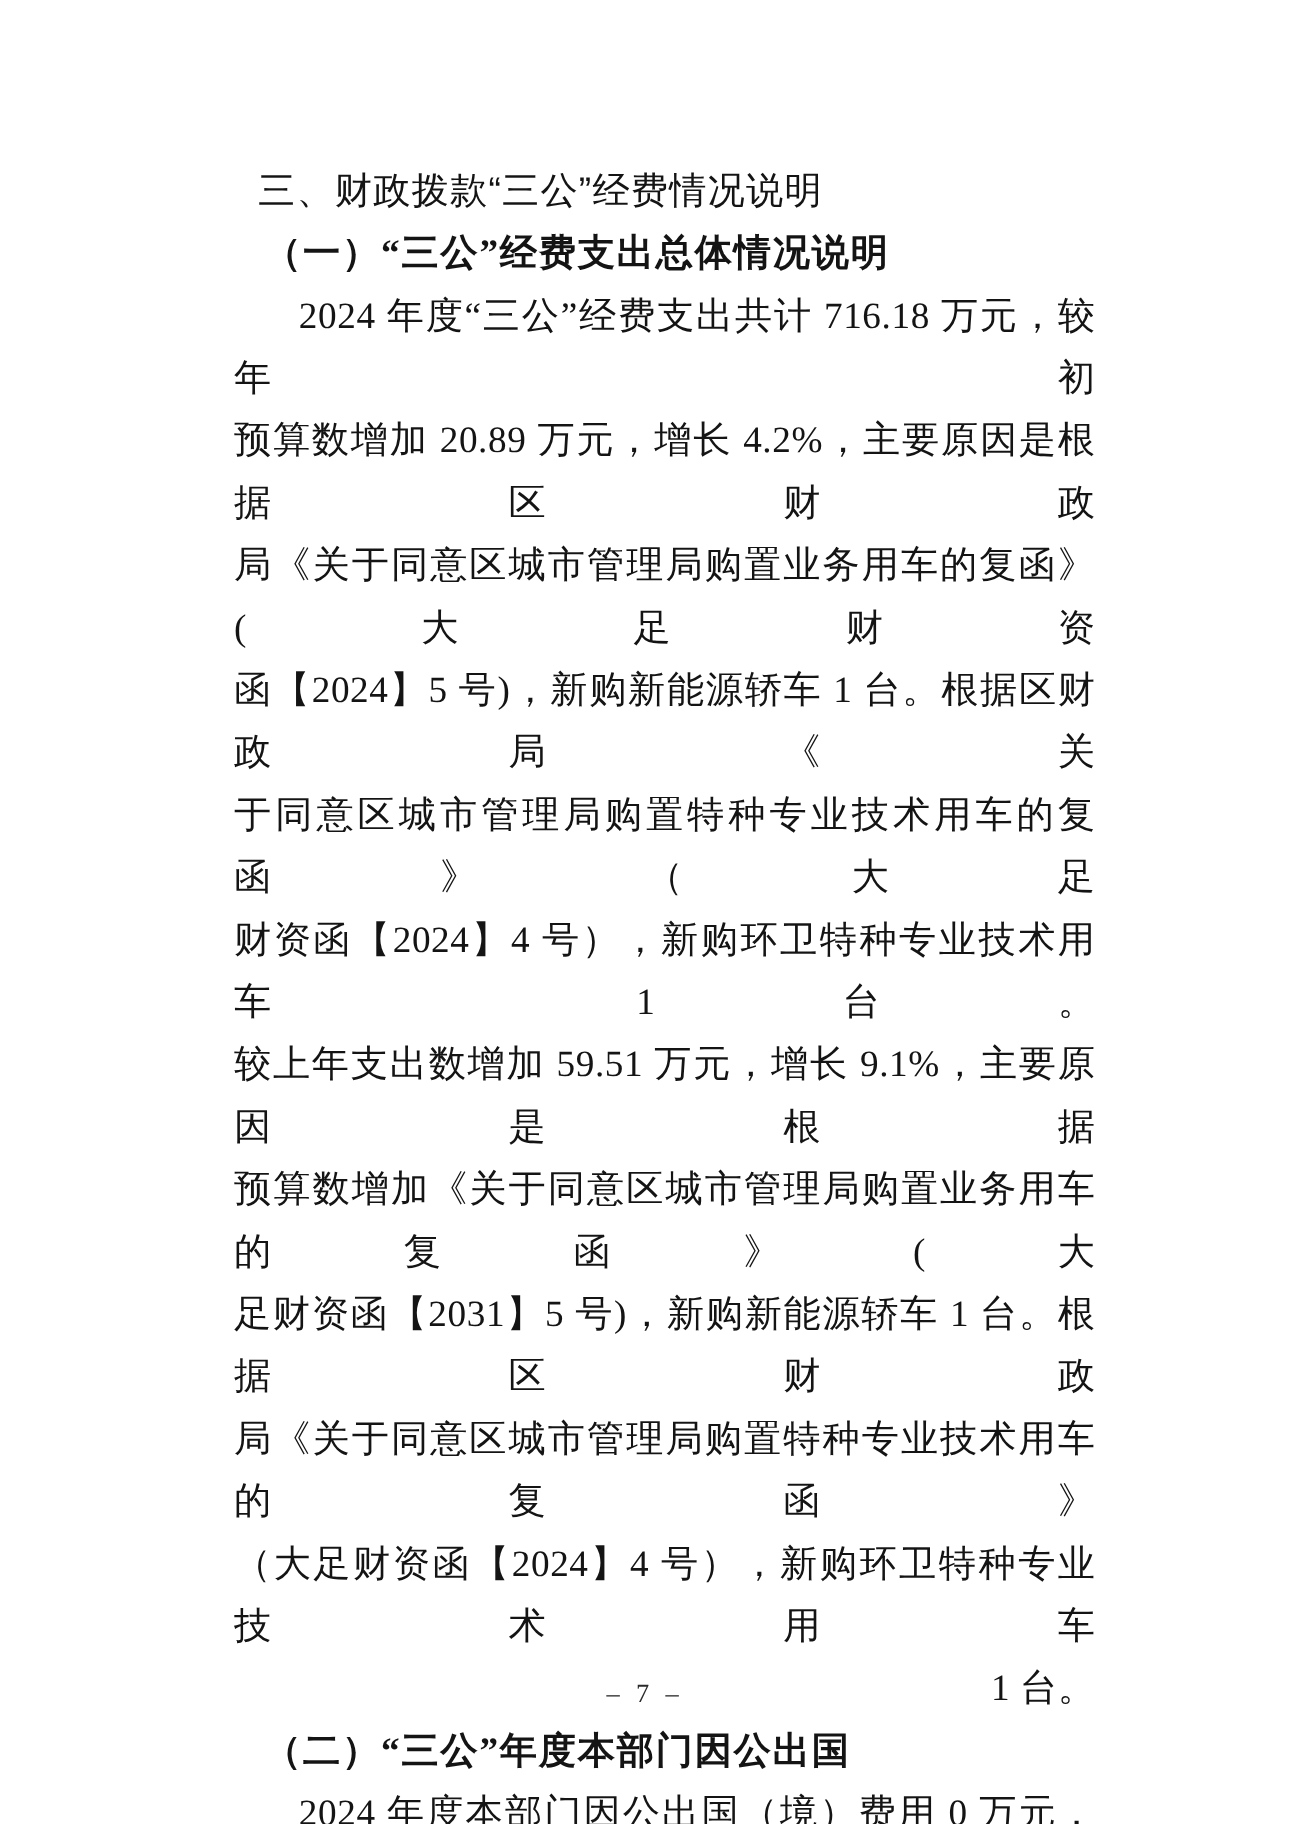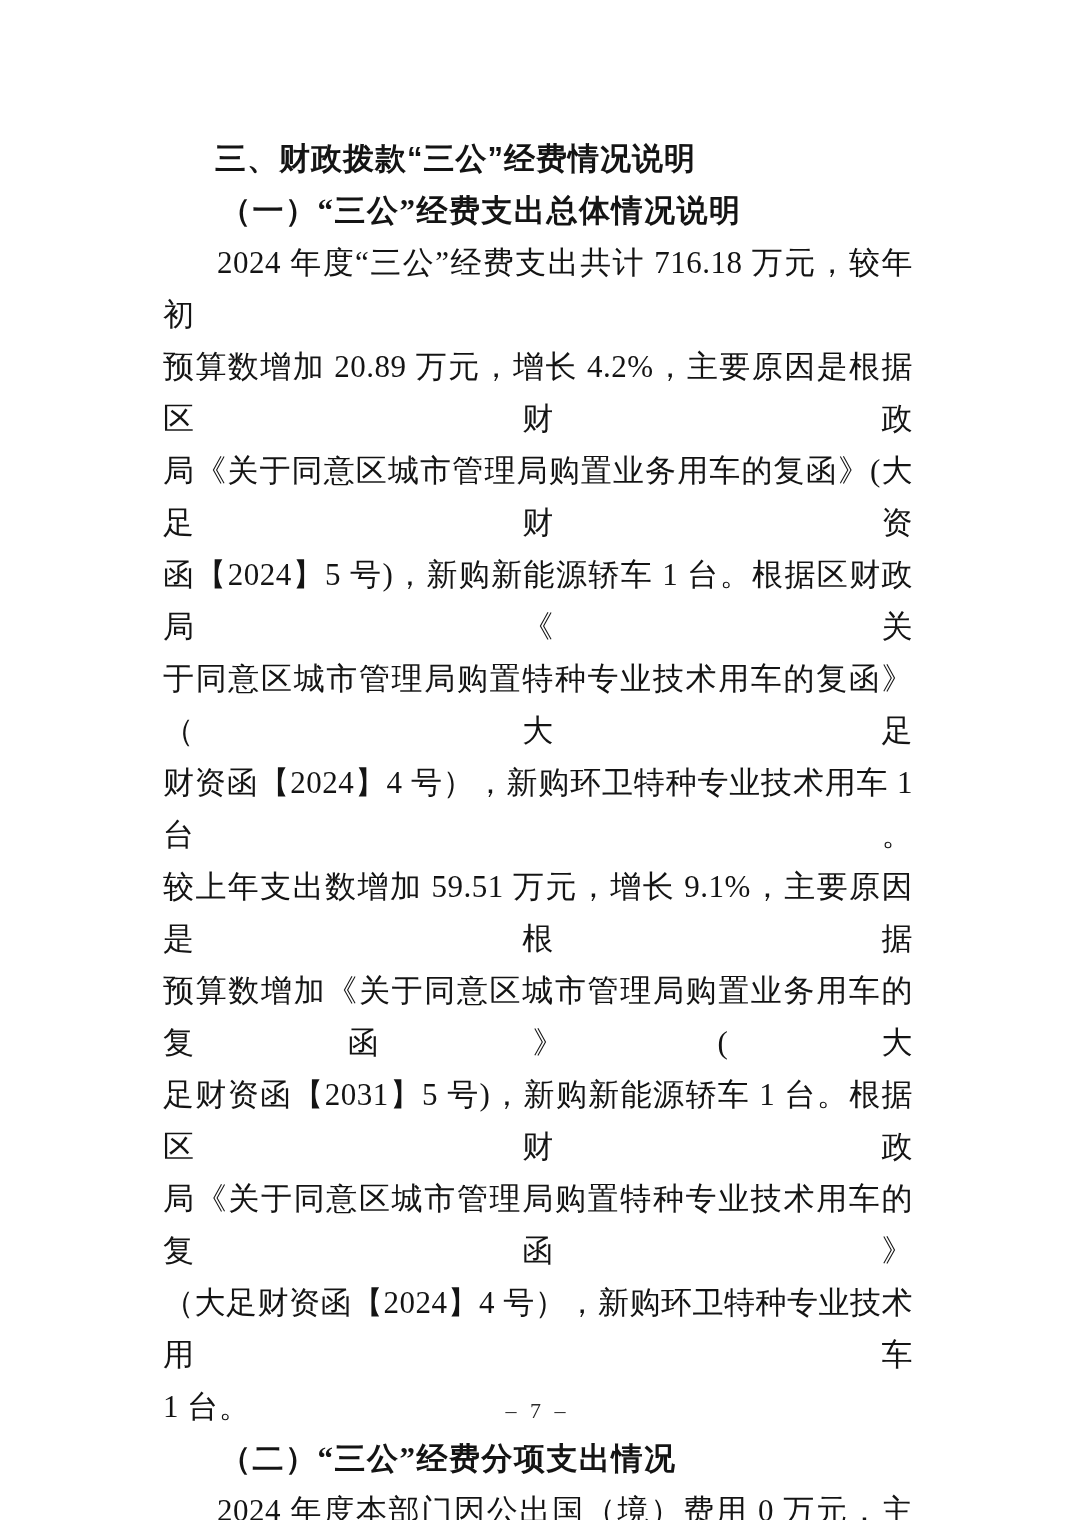--- a/index.html
+++ b/index.html
@@ -20,25 +20,26 @@
     position: absolute;
     left: 163px;
     top: 133px;
     width: 750px;
     font-size: 31px;
     line-height: 52px;
     letter-spacing: 0.5px;
   }
   .line {
     white-space: nowrap;
+    margin-left: 32px;
   }
   
   .h1 {
     font-family: "Liberation Sans", "DejaVu Sans", sans-serif;
-    font-weight: 700;
+    font-weight: 400;
     text-indent: 52px;
     letter-spacing: 1px;
     white-space: nowrap;
   }
   
   .h2 {
     text-indent: 57px;
     letter-spacing: 1.5px;
     white-space: nowrap;
     font-weight: bold;
@@ -48,21 +49,21 @@
     text-align: justify;
     text-align-last: justify;
     white-space: normal;
   }
   
   .ind {
     text-indent: 54px;
   }
   
   .bl {
-    text-align: left;
+    text-align: right;
   }
   .footer {
     position: absolute;
     top: 1398px;
     left: 0;
     width: 100%;
     text-align: center;
     font-size: 22px;
     letter-spacing: 4px;
     color: #2a2a2a;
@@ -80,19 +81,19 @@
     <div class="line bj">局《关于同意区城市管理局购置业务用车的复函》(大足财资</div>
     <div class="line bj">函【2024】5 号)，新购新能源轿车 1 台。根据区财政局《关</div>
     <div class="line bj">于同意区城市管理局购置特种专业技术用车的复函》（大足</div>
     <div class="line bj">财资函【2024】4 号），新购环卫特种专业技术用车 1 台。</div>
     <div class="line bj">较上年支出数增加 59.51 万元，增长 9.1%，主要原因是根据</div>
     <div class="line bj">预算数增加《关于同意区城市管理局购置业务用车的复函》(大</div>
     <div class="line bj">足财资函【2031】5 号)，新购新能源轿车 1 台。根据区财政</div>
     <div class="line bj">局《关于同意区城市管理局购置特种专业技术用车的复函》</div>
     <div class="line bj">（大足财资函【2024】4 号），新购环卫特种专业技术用车</div>
     <div class="line bl">1 台。</div>
-    <div class="h2">（二）“三公”经费分项支出情况</div>
+    <div class="h2">（二）“三公”年度本部门因公出国</div>
     <div class="line bj ind">2024 年度本部门因公出国（境）费用 0 万元，主要是用</div>
 
   </div>
 
   <div class="footer">– 7 –</div>
 </div>
 
 </body></html>

